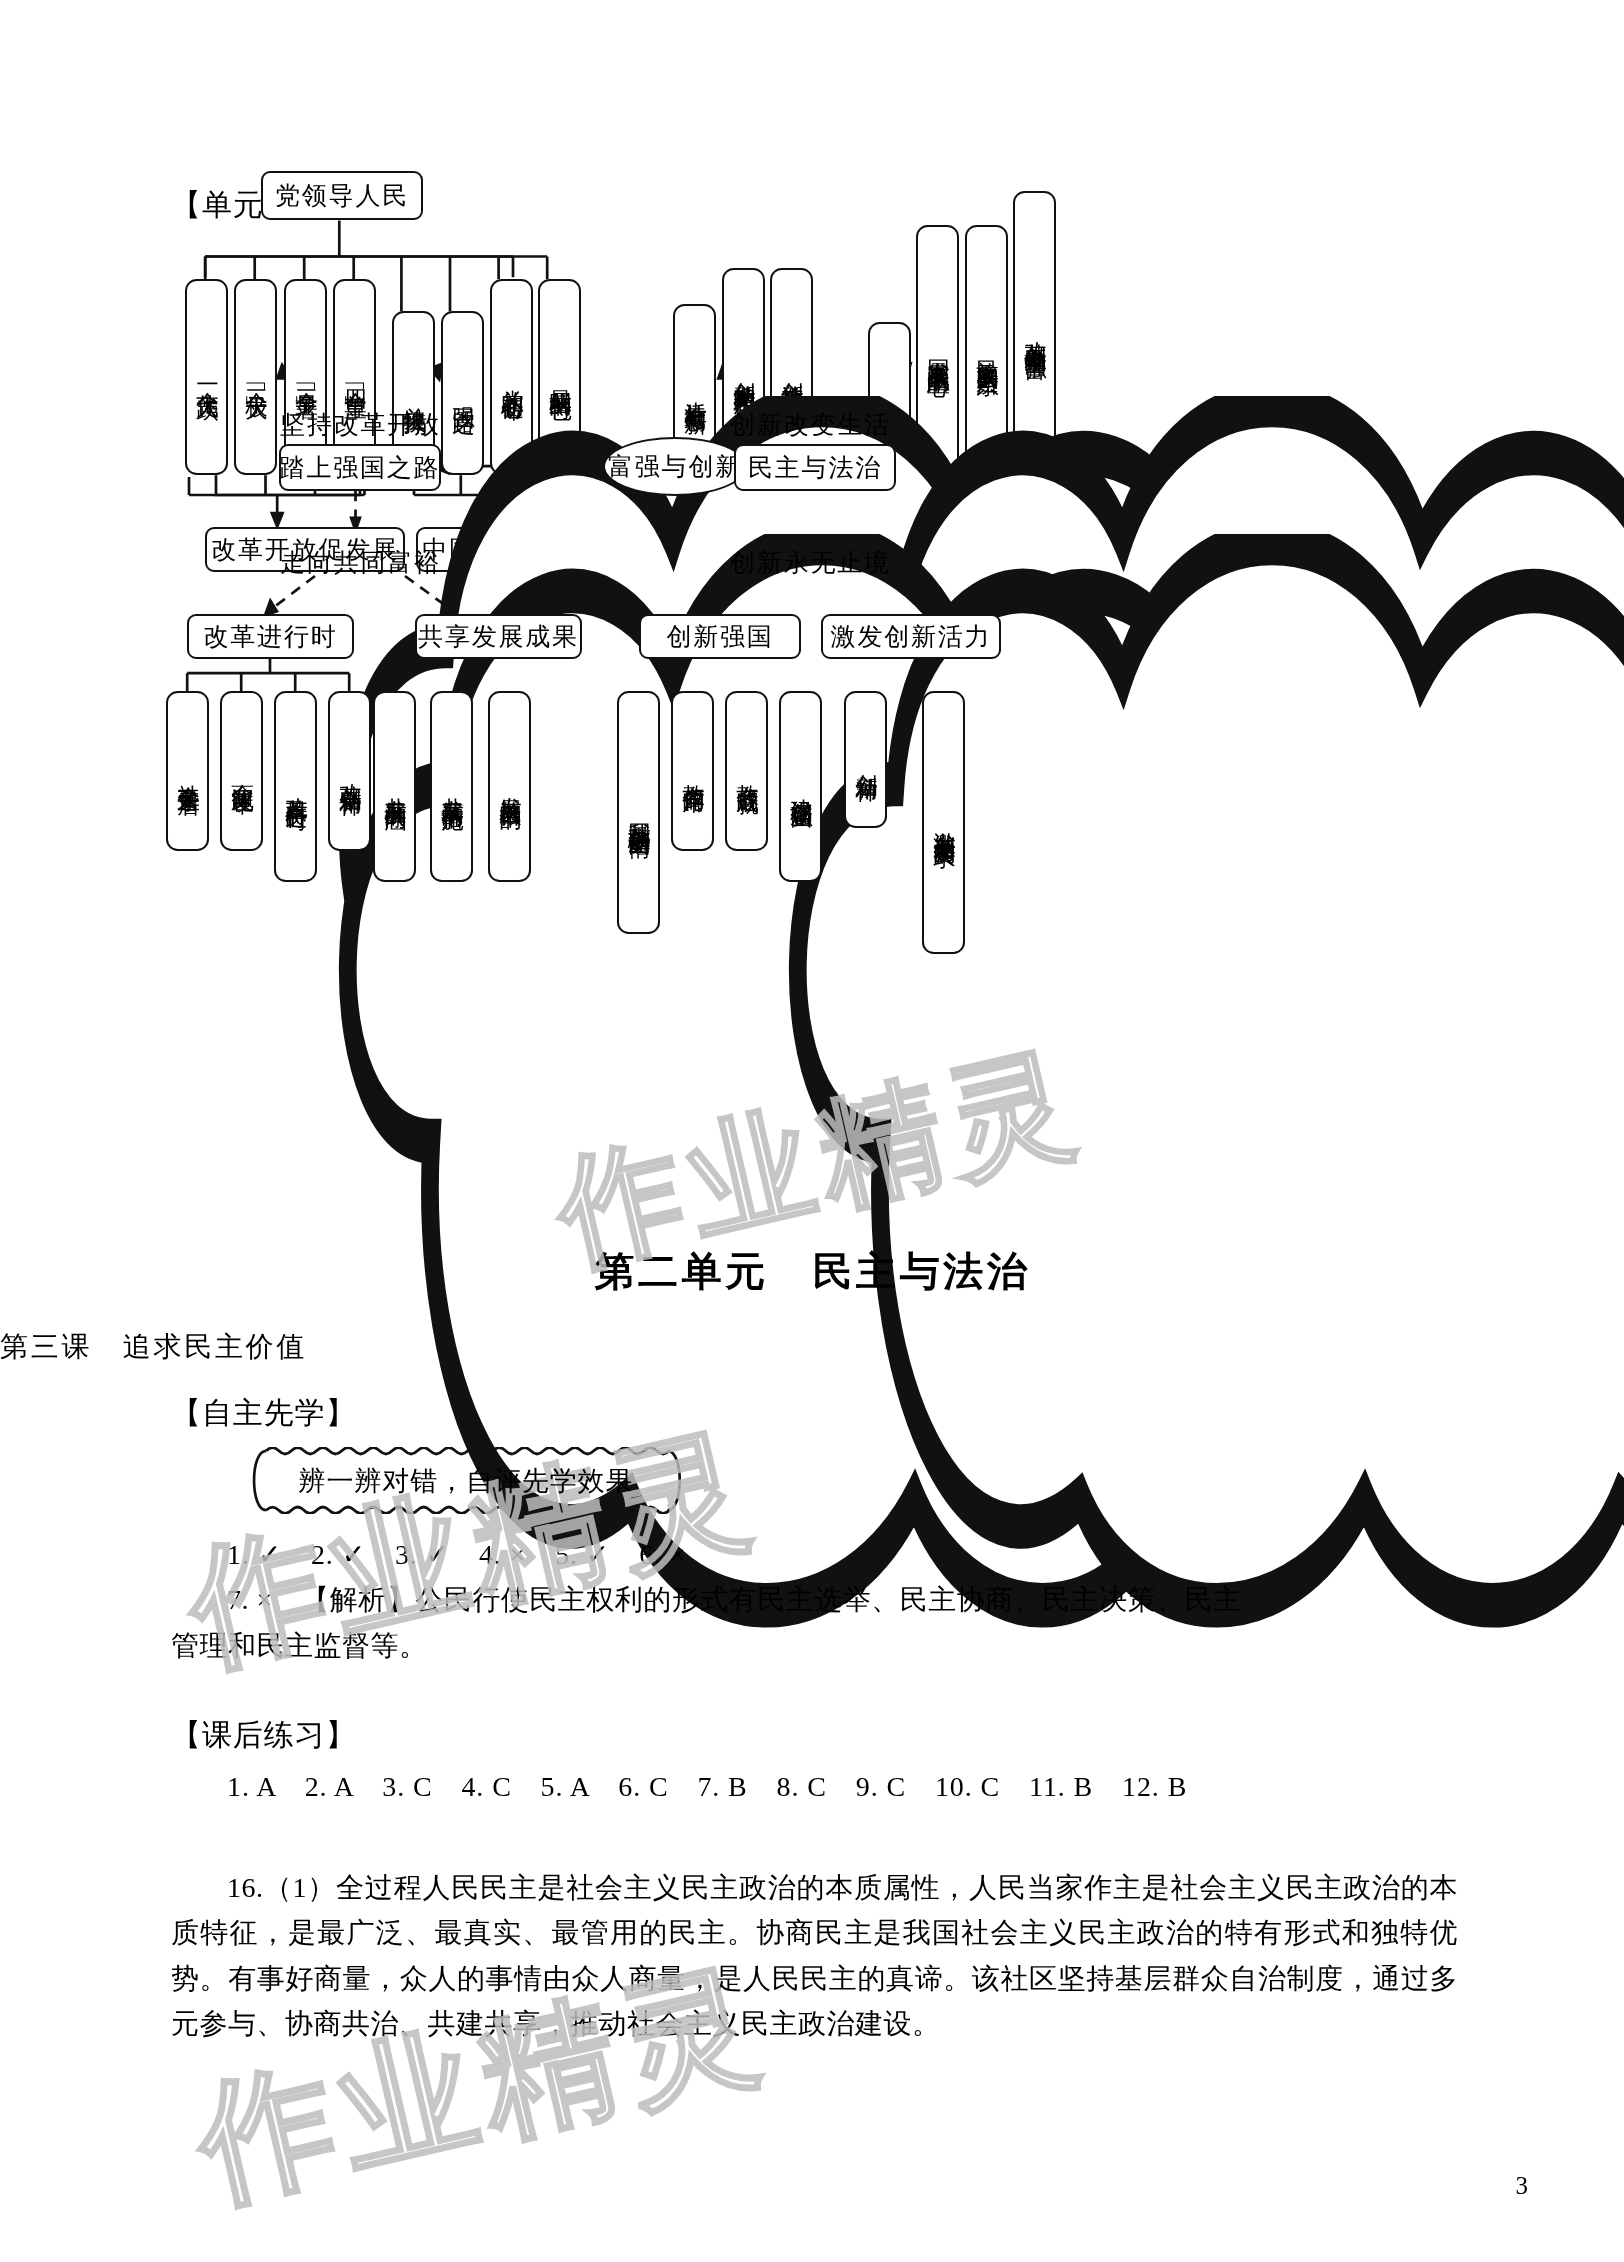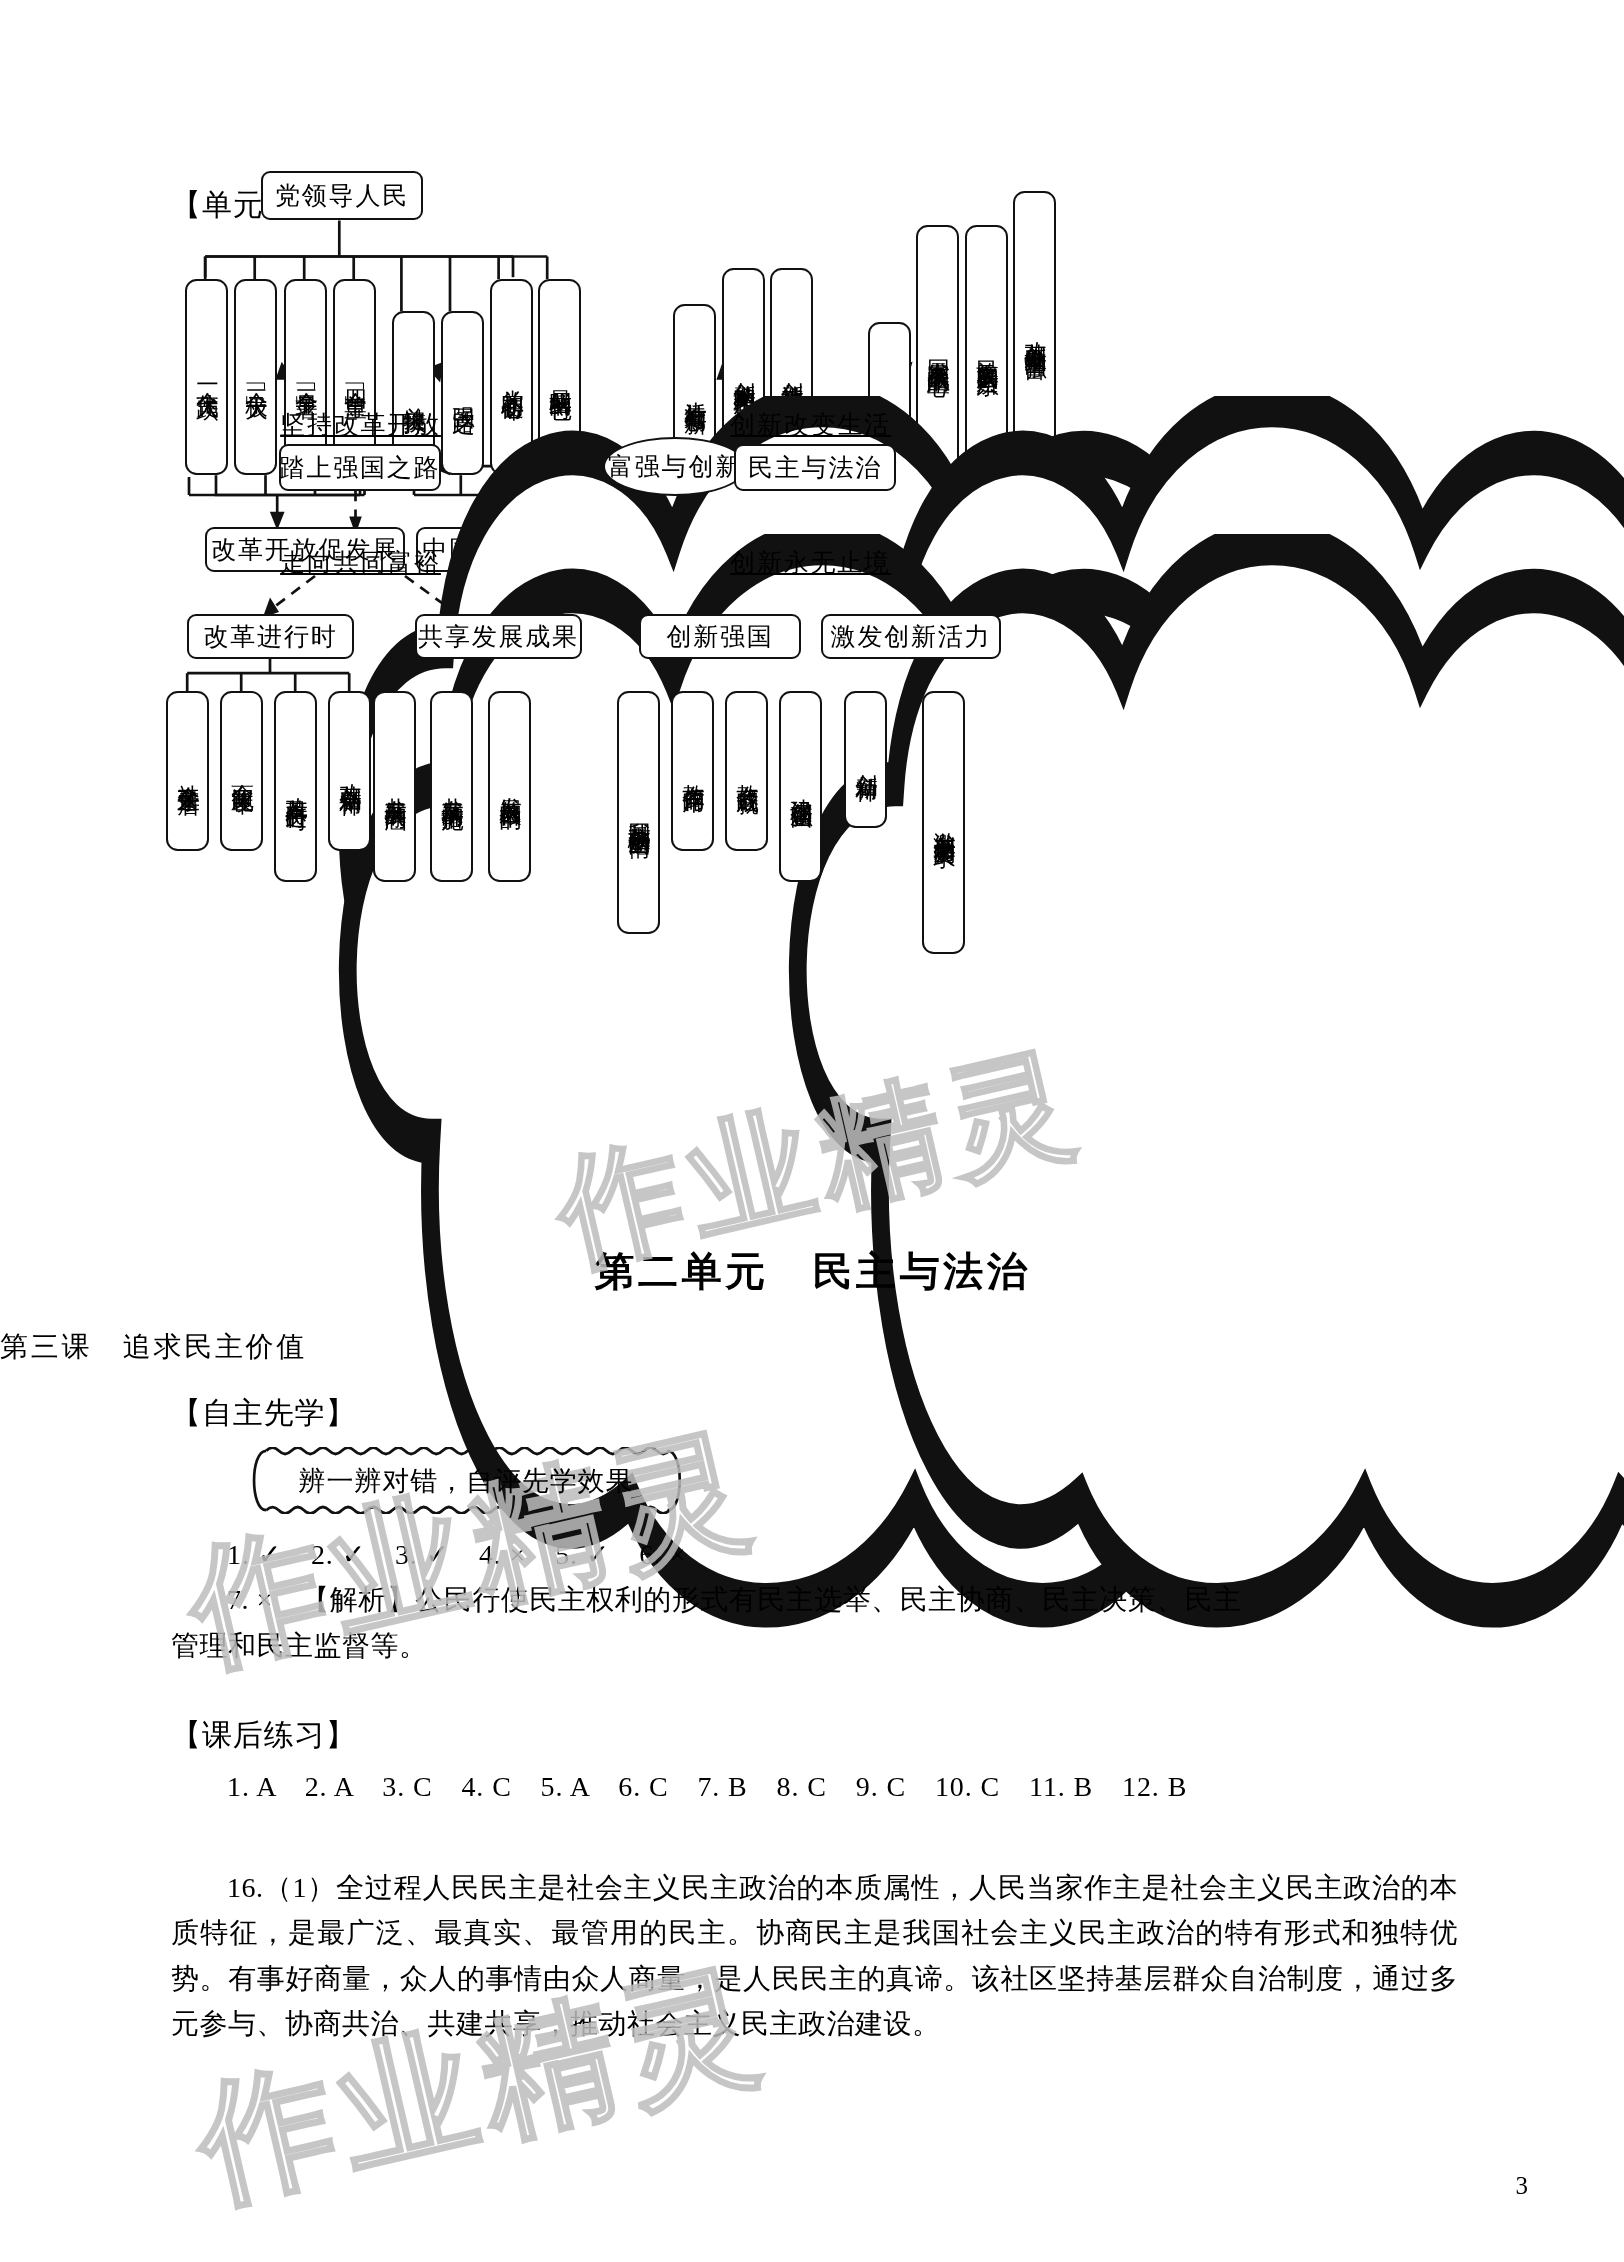--- a/index.html
+++ b/index.html
@@ -68,21 +68,21 @@
     white-space: nowrap;
   }
   .cloud {
     position: absolute;
     display:flex; align-items:center; justify-content:center;
     font-size: 25px; letter-spacing: 1.8px;
     white-space: nowrap;
     font-family: "Liberation Serif","DejaVu Serif",serif;
   }
   .cloud .cloud-bg { position:absolute; left:0; top:0; width:100%; height:100%; }
-  .cloud .cloud-txt { position:relative; z-index:2;text-decoration:underline; }
+  .cloud .cloud-txt { position:relative; z-index:2; }
 
   
   .unit-title {
     position: absolute;
     width: 100%;
     text-align: center;
     font-size: 40px;
     font-weight: bold;
     letter-spacing: 3.6px;
     font-family: "Liberation Sans","DejaVu Sans",sans-serif;

